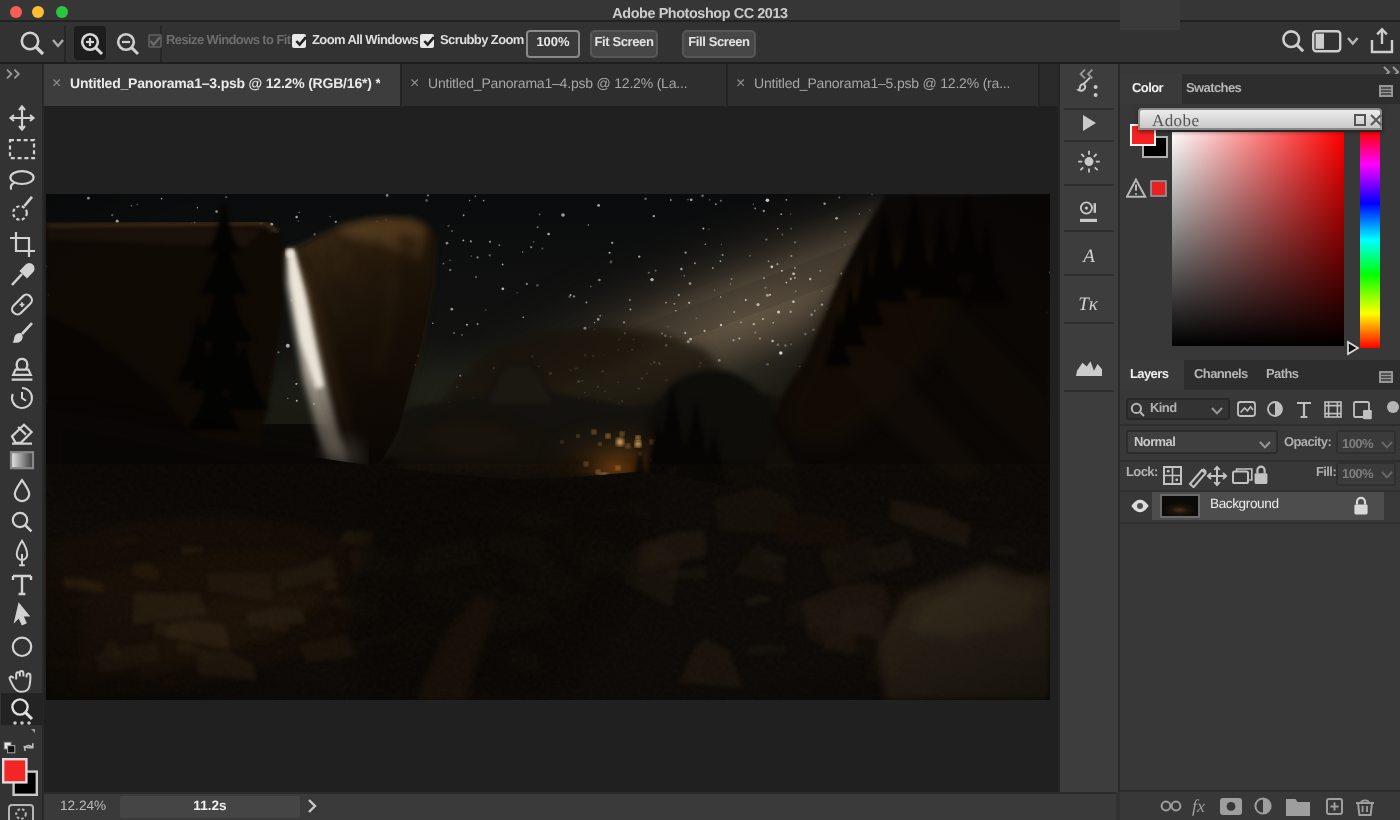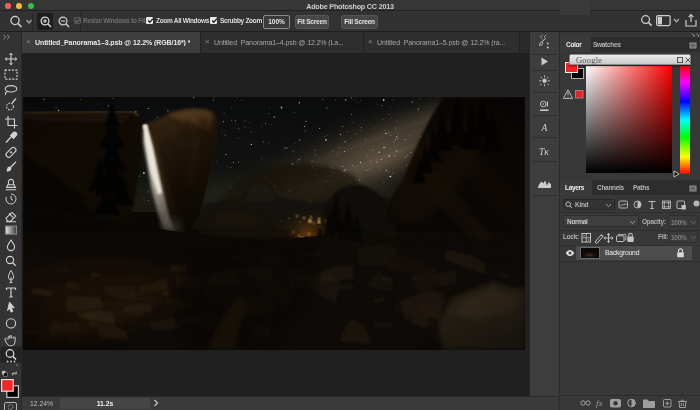--- a/index.html
+++ b/index.html
@@ -1040,21 +1040,21 @@
 linear-gradient(to bottom, rgba(0,0,0,0) 0%, #000 100%),
 linear-gradient(to right, #fff 0%, #f00 100%);"></div>
 
 <div class="abs" style="left:679.5px;top:66px;width:10.5px;height:108px;background:
 linear-gradient(to bottom, #f00 0%, #f0f 15%, #00f 33%, #0ff 50%, #0f0 66%, #ff0 84%, #f00 100%);"></div>
 <svg class="ic" style="left:673px;top:170px" width="7" height="8" viewBox="0 0 7 8">
     <path d="M1 1 L6 4 L1 7 Z" fill="#111" stroke="#e0e0e0" stroke-width="0.8"></path>
   </svg>
 
 <div class="abs" style="left:569px;top:54px;width:122px;height:10.5px;background:linear-gradient(#ececec,#c9c9c9);border:1px solid #8a8a8a;border-radius:2px 2px 0 0;box-shadow:0 1px 2px rgba(0,0,0,0.5)"></div>
-<div class="abs" style="left:576px;top:55.2px;font-family:'Liberation Serif',serif;font-size:8.5px;color:#555;letter-spacing:0.2px">Google</div>
+<div class="abs" style="left:576px;top:55.2px;font-family:'Liberation Serif',serif;font-size:8.5px;color:#555;letter-spacing:0.2px">Adobe</div>
 <svg class="ic" style="left:677px;top:56.5px" width="14" height="6" viewBox="0 0 14 6">
 <rect x="0.5" y="0.5" width="5" height="5" fill="none" stroke="#555" stroke-width="1"></rect>
 <path d="M8.5 0.5 l5 5 M13.5 0.5 l-5 5" stroke="#555" stroke-width="1"></path>
 </svg>
 
 <div class="abs ptabrow" style="left:560px;top:180px"></div>
 <div class="abs" style="left:560px;top:180px;width:32px;height:15px;background:#3a3a3a"></div>
 <div class="abs ptabtxt" style="left:565px;top:183.5px;color:#f0f0f0">Layers</div>
 <div class="abs ptabtxt" style="left:597px;top:183.5px;color:#b5b5b5">Channels</div>
 <div class="abs ptabtxt" style="left:633px;top:183.5px;color:#b5b5b5">Paths</div>

